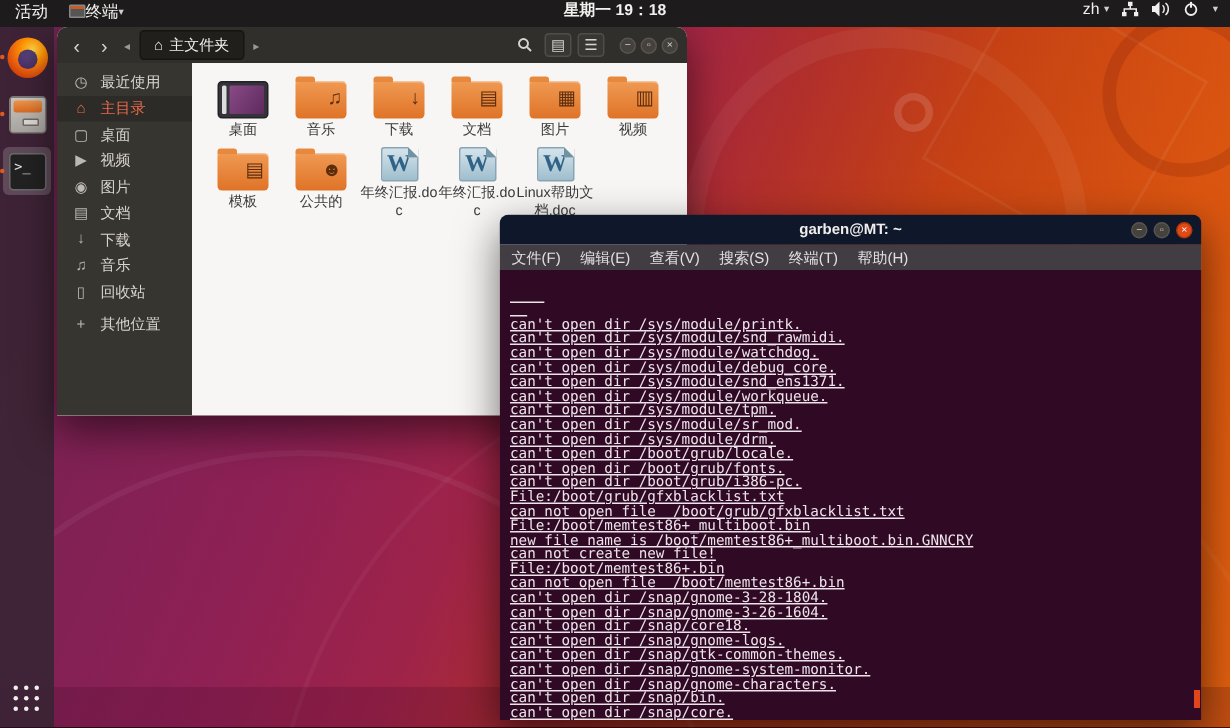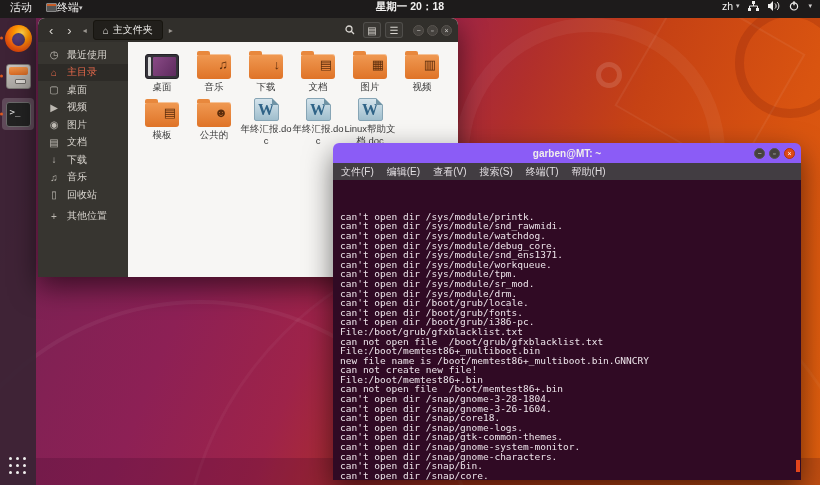--- a/index.html
+++ b/index.html
@@ -107,30 +107,30 @@
   .ico-binary { width:24px; height:24px; margin-top:5px; background:linear-gradient(135deg,#c3b2e0,#8f79b8);
     border:1px solid #6f5a99; transform:rotate(45deg) scale(.82); border-radius:4px; }
   .ico-doc { width:25px; height:31px; background:linear-gradient(#d5e4ec,#9fbecd); border:1px solid #87a5b5;
     border-radius:2px; position:relative; display:flex; align-items:center; justify-content:center; }
   .ico-doc::after { content:""; position:absolute; right:-1px; top:-1px; width:0; height:0;
     border-left:7px solid #6f93a5; border-top:7px solid #f7f6f4; }
   .ico-doc .w { font-family:"Liberation Serif",serif; font-weight:bold; font-size:16px; color:#2f6387; }
 
   
   .terminal { z-index:30; left:333px; top:143px; width:468px; height:337px; border-radius:6px 6px 0 0; overflow:hidden; }
-  .term-title { height:20px; background:#8b5cf6; display:flex; align-items:center; padding:0 6px; position:relative; }
+  .term-title { height:20px; background:#0f172a; display:flex; align-items:center; padding:0 6px; position:relative; }
   .term-title-text { position:absolute; left:50%; transform:translateX(-50%); color:#f0eeec;
     font-size:10px; font-weight:bold; }
   .term-controls { margin-left:auto; display:flex; gap:4px; }
   .term-menubar { height:17px; background:#423d42; display:flex; align-items:center; gap:13px;
     padding-left:8px; }
   .tmenu { color:#e2dee2; font-size:10px; }
   .term-screen { height:300px; background:#300a24; padding:3px 0 0 7px; position:relative;
     font-family:"DejaVu Sans Mono",monospace; font-size:9.5px; line-height:9.6px; color:#ece4ea;
-    white-space:pre; overflow:hidden; }
+    white-space:pre; overflow:hidden;text-decoration:underline; }
   .tline { height:9.6px; }
   .term-scrollthumb { position:absolute; right:1px; bottom:8px; width:4px; height:12px; background:#e1451c; }
 </style>
 </head>
 <body>
 
 <div class="wallpaper">
   <div class="wp-shape wp-c1"></div>
   <div class="wp-shape wp-c2"></div>
   <div class="wp-shape wp-c3"></div>
@@ -142,21 +142,21 @@
 
 <div class="topbar">
   <div class="tb-left">
     <span class="tb-activities">活动</span>
     <span class="tb-appmenu">
       <span class="tb-appicon"></span>
       <span>终端</span>
       <span class="tb-caret">▾</span>
     </span>
   </div>
-  <span class="tb-clock">星期一 20：18</span>
+  <span class="tb-clock">星期一 19：18</span>
   <div class="tb-right">
     <span class="tb-kbd">
       <span>zh</span>
       <span class="tb-caret">▾</span>
     </span>
     <span class="tb-ico">
       <svg width="11" height="10" viewBox="0 0 11 10">
           <rect x="4" y="0" width="3" height="3" fill="#f0efee"></rect>
           <rect x="0" y="7" width="3" height="3" fill="#f0efee"></rect>
           <rect x="8" y="7" width="3" height="3" fill="#f0efee"></rect>

